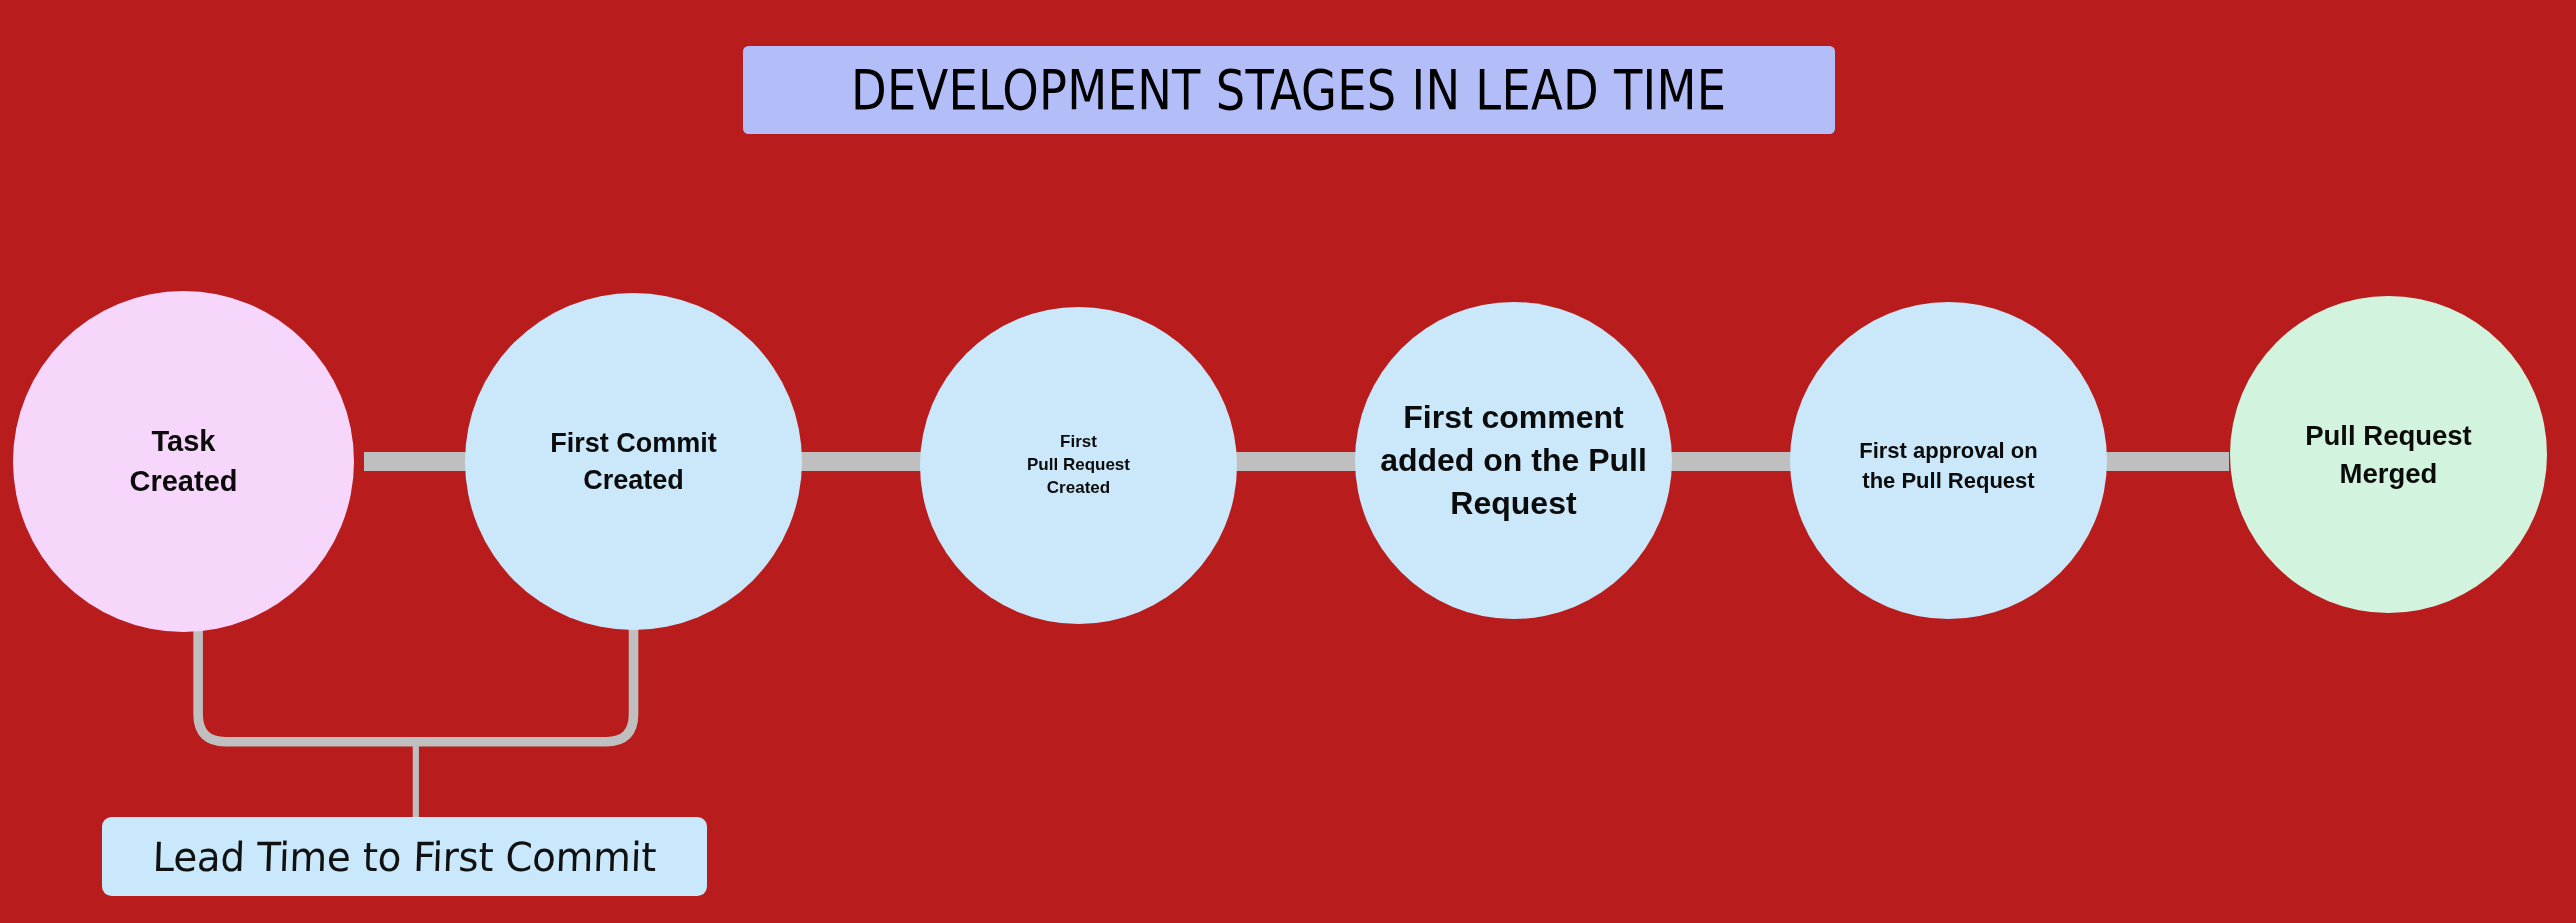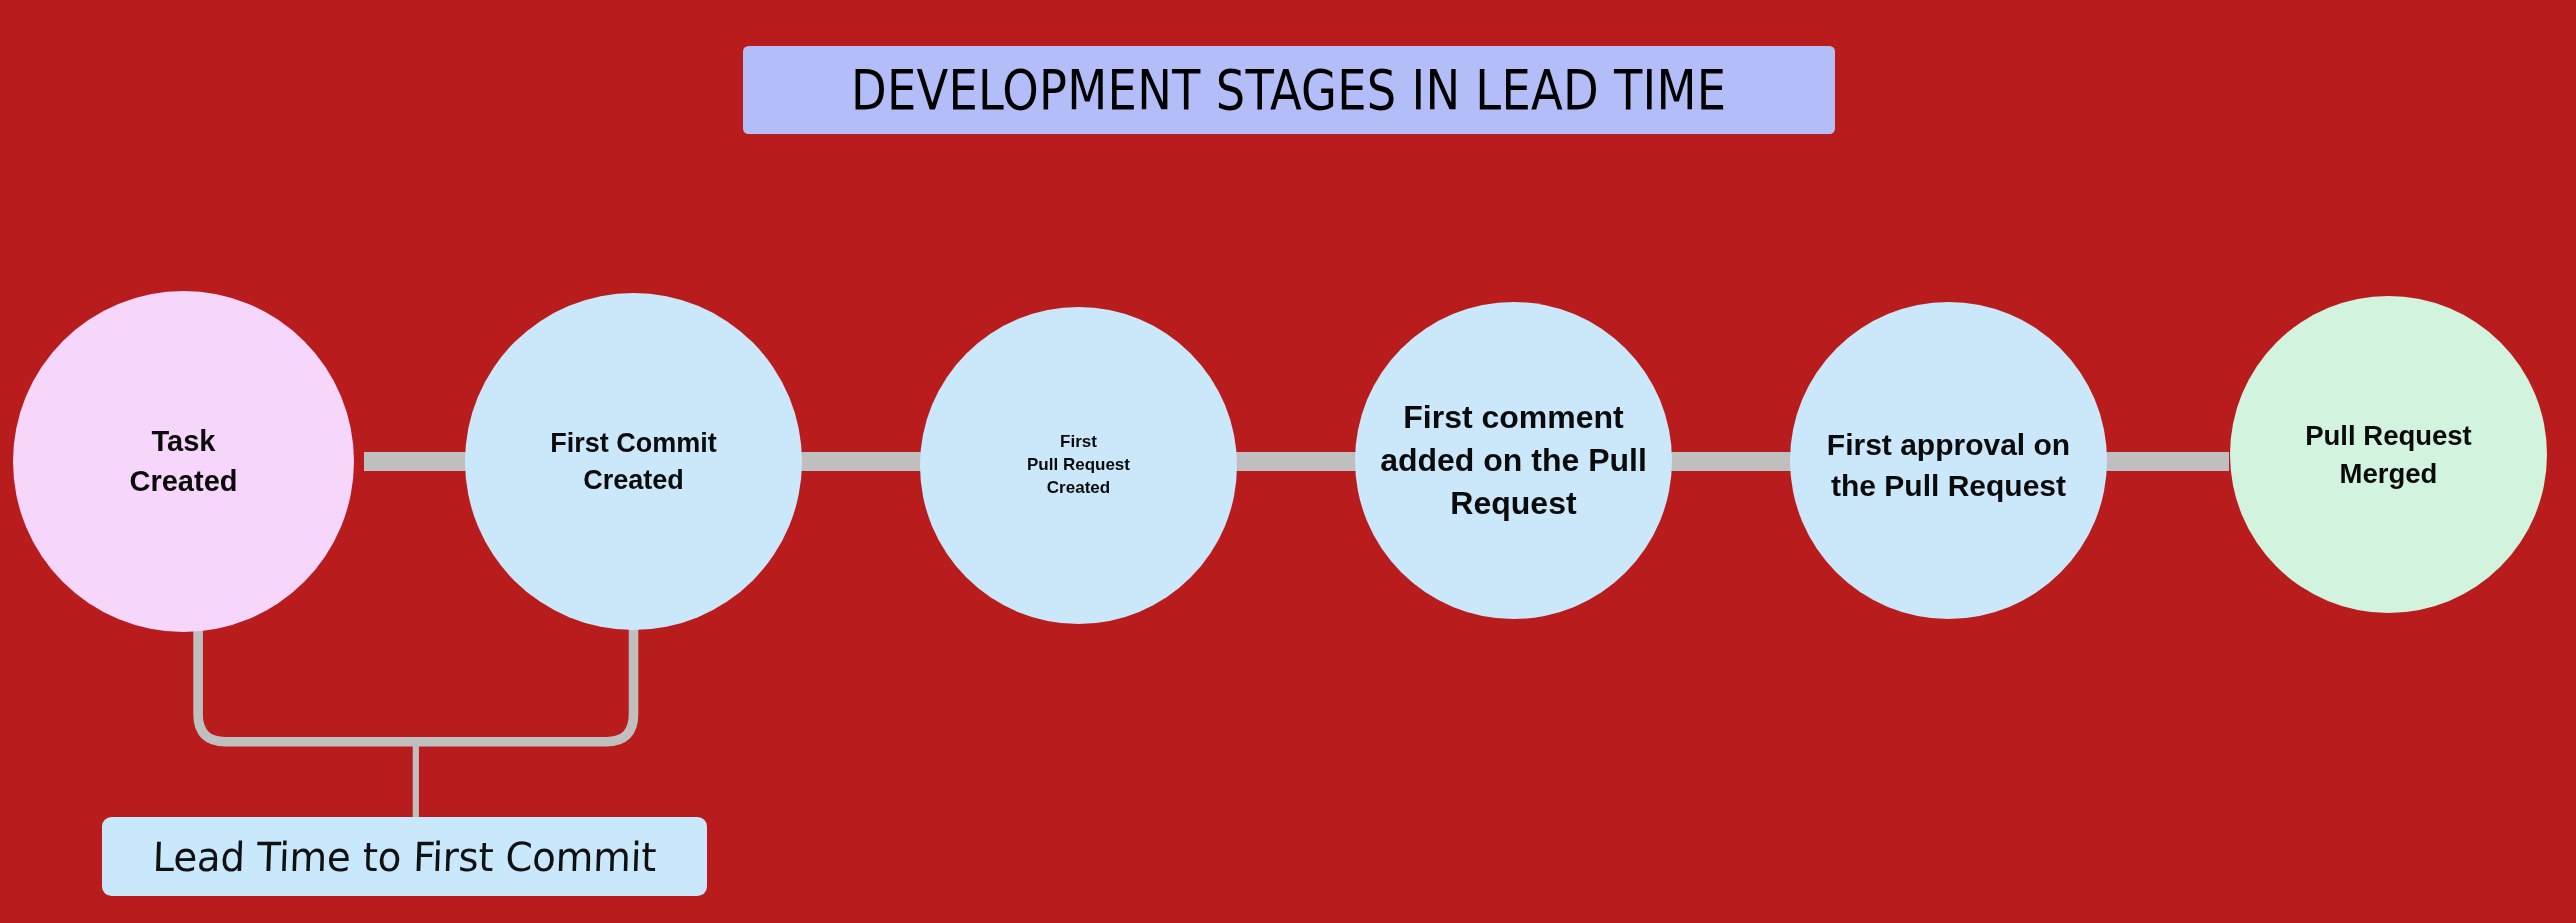--- a/index.html
+++ b/index.html
@@ -154,21 +154,21 @@
 Created</span>
   </div>
 
   <div class="stage" style="left:1355px; top:302px; width:317px; height:317px; background:#cbe8fb;">
     <span class="stage-label" style="font-size:32px;">First comment
 added on the Pull
 Request</span>
   </div>
 
   <div class="stage" style="left:1790px; top:302px; width:317px; height:317px; background:#cbe8fb;">
-    <span class="stage-label" style="font-size:30px;margin-top:10px;">First approval on
+    <span class="stage-label" style="font-size:22px;margin-top:10px;">First approval on
 the Pull Request</span>
   </div>
 
   <div class="stage" style="left:2230px; top:296px; width:317px; height:317px; background:#d2f4de;">
     <span class="stage-label" style="font-size:27.5px;">Pull Request
 Merged</span>
   </div>
 
   <div class="lead-label">
     <span class="lead-label-text">Lead Time to First Commit</span>

